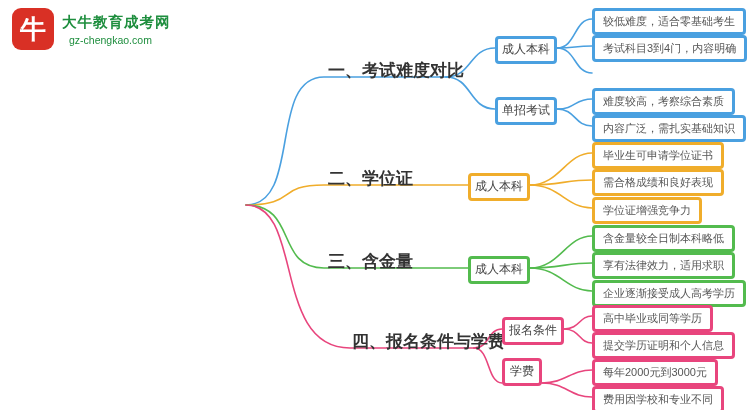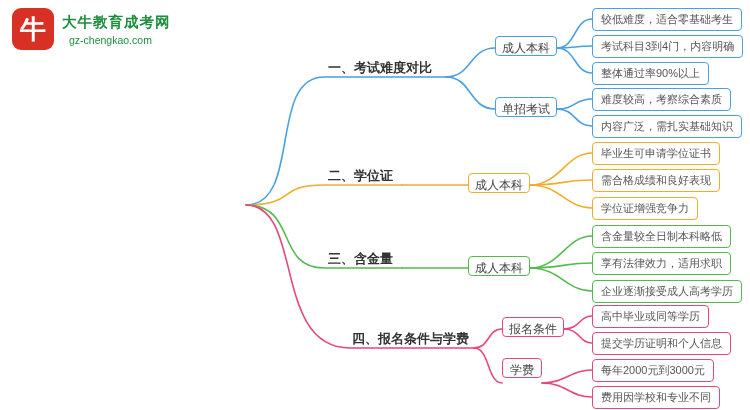--- a/index.html
+++ b/index.html
@@ -20,27 +20,27 @@
   g.c1 path{stroke:var(--c1);}
   g.c2 path{stroke:var(--c2);}
   g.c3 path{stroke:var(--c3);}
   g.c4 path{stroke:var(--c4);}
 
   .root-node{
     position:absolute;left:8px;top:198px;font-size:12.5px;font-weight:700;
     color:#222;white-space:nowrap;
   }
   .branch-label{
-    position:absolute;font-size:13px;font-weight:600;color:#333;white-space:nowrap;
+    position:absolute;font-size:17px;font-weight:600;color:#333;white-space:nowrap;
   }
   .node{
-    position:absolute;background:#fff;border:1px solid #0f766e;border-radius:4px;
+    position:absolute;background:#fff;border:3px solid #0f766e;border-radius:4px;
     box-sizing:border-box;white-space:nowrap;
   }
-  .mid-node{font-size:12px;color:#444;height:20px;line-height:22px;text-align:center;}
+  .mid-node{font-size:12px;color:#444;height:28px;line-height:22px;text-align:center;font-family:Liberation Mono, monospace;}
   .leaf{font-size:11px;color:#555;padding:3px 8px;line-height:15px;}
   .b1{border-color:var(--c1);}
   .b2{border-color:var(--c2);}
   .b3{border-color:var(--c3);}
   .b4{border-color:var(--c4);}
 
   .logo{position:absolute;left:12px;top:8px;display:flex;gap:8px;align-items:center;}
   .logo-icon{
     width:42px;height:42px;background:var(--logo-red);border-radius:9px;color:#fff;
     font-weight:700;font-size:26px;display:flex;align-items:center;justify-content:center;
@@ -107,21 +107,20 @@
 
   <div class="node mid-node b1" style="left:495px;top:36px;width:62px">成人本科</div>
   <div class="node mid-node b1" style="left:495px;top:97px;width:62px">单招考试</div>
   <div class="node mid-node b2" style="left:468px;top:173px;width:62px">成人本科</div>
   <div class="node mid-node b3" style="left:468px;top:256px;width:62px">成人本科</div>
   <div class="node mid-node b4" style="left:502px;top:317px;width:62px">报名条件</div>
   <div class="node mid-node b4" style="left:502px;top:358px;width:40px">学费</div>
 
   <div class="node leaf b1" style="left:592px;top:8px">较低难度，适合零基础考生</div>
   <div class="node leaf b1" style="left:592px;top:35px">考试科目3到4门，内容明确</div>
-  <div class="node leaf b1" style="left:592px;top:62px">整体通过率90%以上</div>
   <div class="node leaf b1" style="left:592px;top:88px">难度较高，考察综合素质</div>
   <div class="node leaf b1" style="left:592px;top:115px">内容广泛，需扎实基础知识</div>
 
   <div class="node leaf b2" style="left:592px;top:142px">毕业生可申请学位证书</div>
   <div class="node leaf b2" style="left:592px;top:197px">学位证增强竞争力</div>
   <div class="node leaf b2" style="left:592px;top:169px">需合格成绩和良好表现</div>
 
   <div class="node leaf b3" style="left:592px;top:225px">含金量较全日制本科略低</div>
   <div class="node leaf b3" style="left:592px;top:280px">企业逐渐接受成人高考学历</div>
   <div class="node leaf b3" style="left:592px;top:252px">享有法律效力，适用求职</div>

